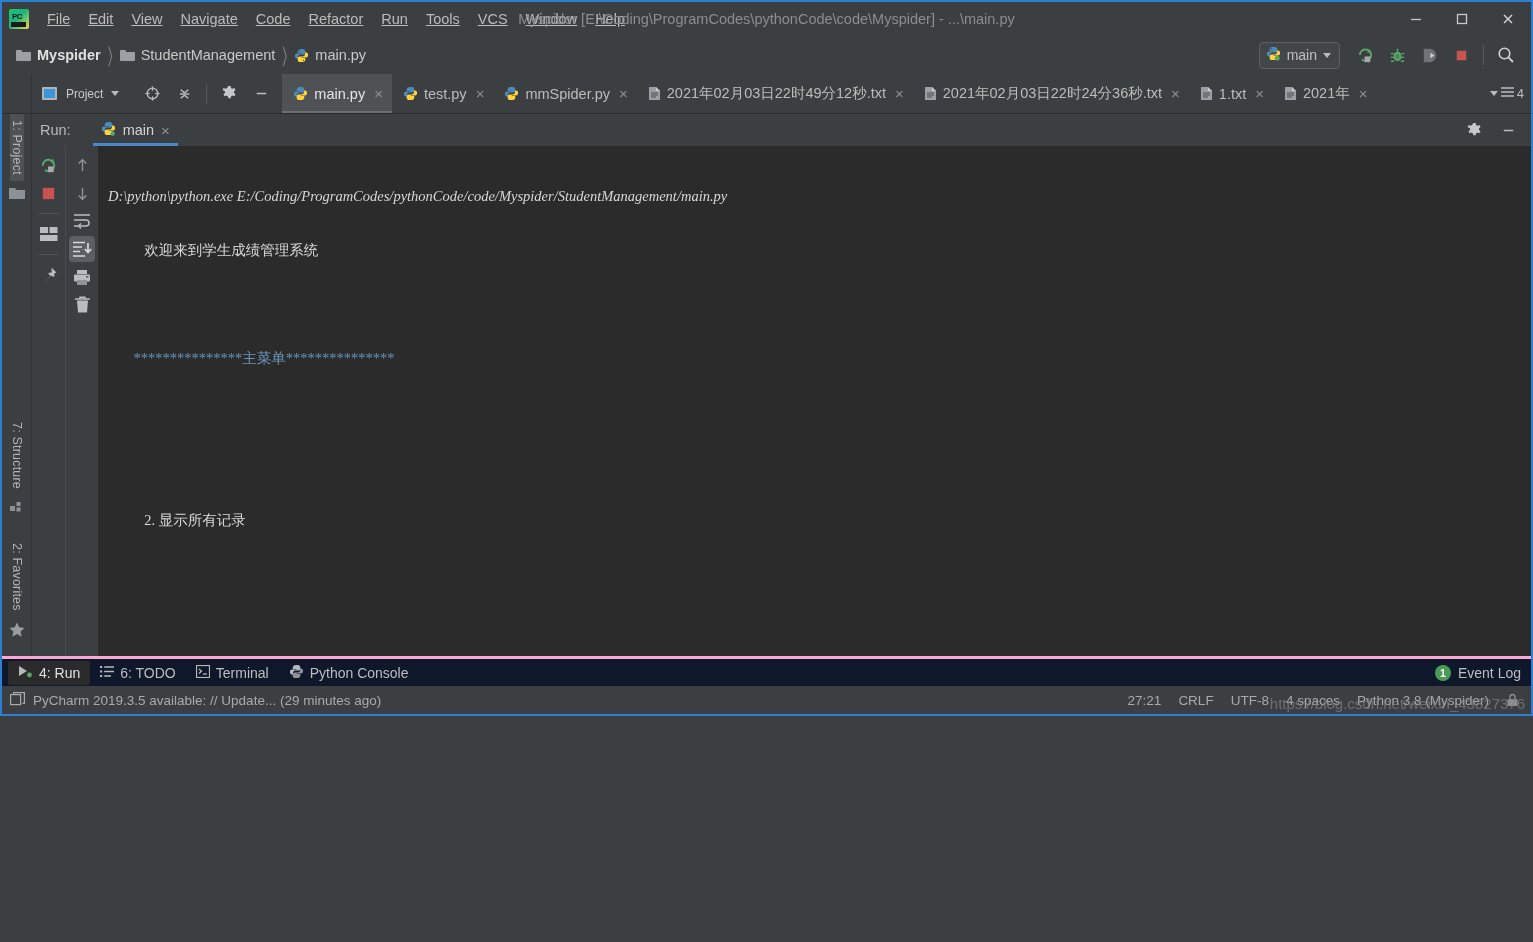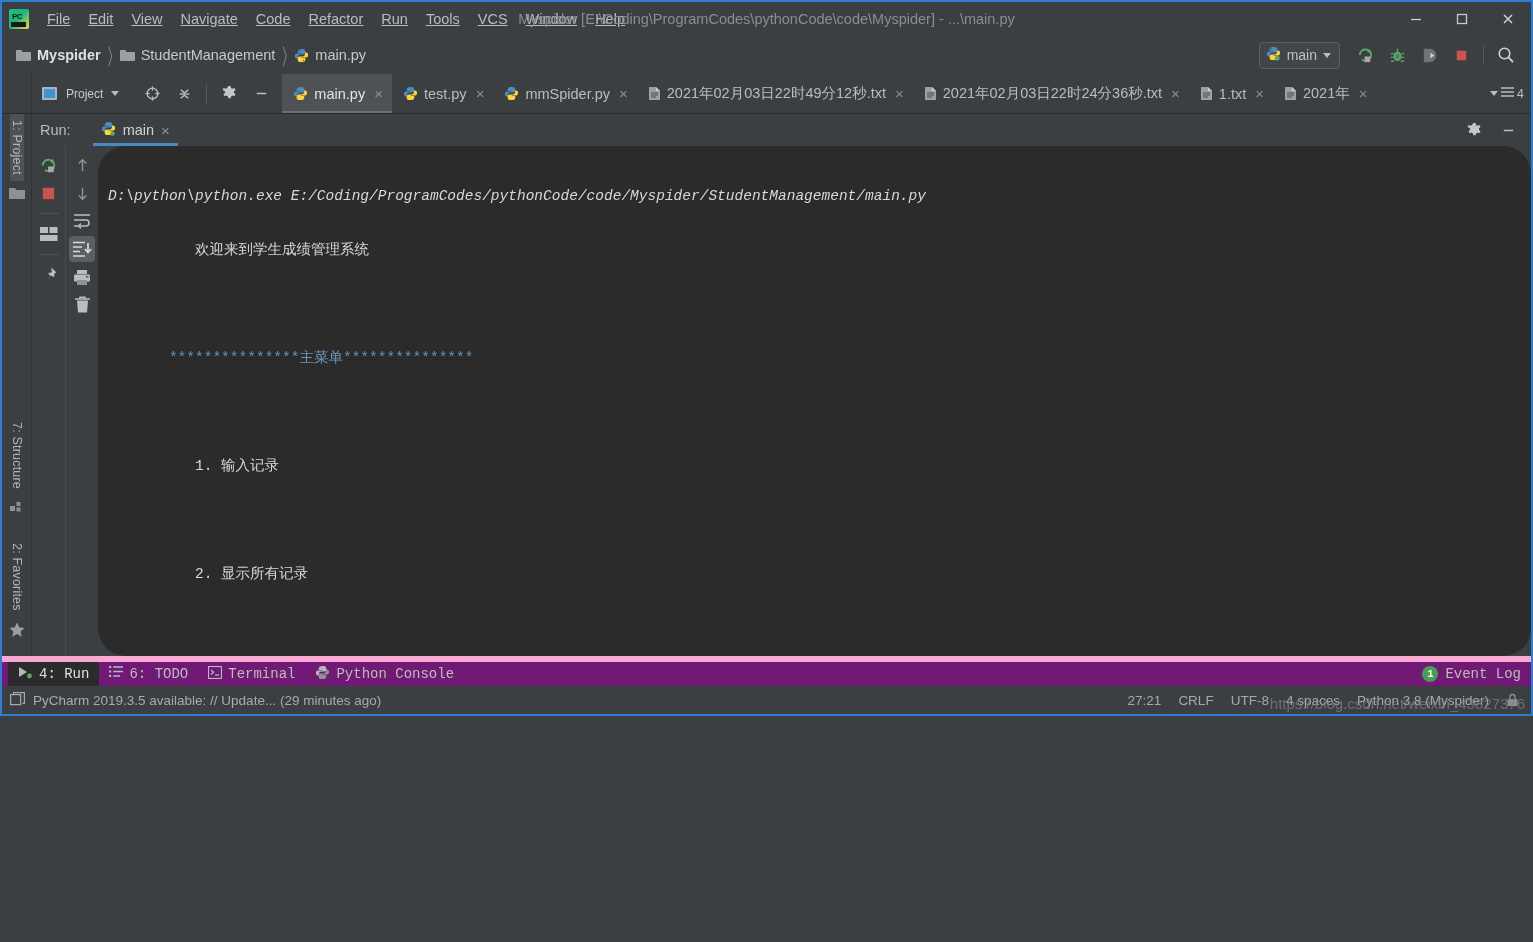--- a/index.html
+++ b/index.html
@@ -208,36 +208,34 @@
     width: 26px; height: 26px; display: flex; align-items: center;
     justify-content: center; border-radius: 4px;
   }
   .ticon.on { background: #5a5f63; }
   .tdiv { width: 20px; height: 1px; background: #4f5255; margin: 5px 0; }
 
   
   .console {
     flex: 1; min-width: 0; background: #2b2b2b;
     padding: 9px 0 0 10px; overflow: hidden;
-    font-family: Liberation Mono, monospace;
+    font-family: Liberation Serif, serif;
     font-size: 14.5px; line-height: 1.0;
     color: #d8d8d8; white-space: pre;
     position: relative;
-    border-radius: 28px;
   }
   .cl { height: 25px; line-height: 25px; }
   .cl.cmd { color: #d8d8d8; font-style: italic; }
   .ast { color: #6897bb; }
 
   
   .btmtabs {
-    height: 30px; flex: 0 0 30px; background: #701a75;
+    height: 30px; flex: 0 0 30px; background: #0f172a;
     display: flex; align-items: center; padding-left: 6px;
-    border-top: 6px solid #f9a8d4;
-    font-family: Liberation Mono, monospace;
+    border-top: 3px solid #f9a8d4;
   }
   .btmtab {
     display: flex; align-items: center; gap: 6px;
     font-size: 14px; color: #bdbdbd; padding: 4px 10px;
     border-radius: 2px; white-space: nowrap;
   }
   .btmtab.sel { background: #2b2b2b; color: #e0e0e0; }
   .btmtabs-right { margin-left: auto; display: flex; align-items: center; padding-right: 10px; gap: 7px; }
   .evt-badge {
     width: 16px; height: 16px; border-radius: 50%;
@@ -611,21 +609,20 @@
               </svg>
           </div>
         </div>
 
         <div class="console">
           <div class="cl cmd">D:\python\python.exe E:/Coding/ProgramCodes/pythonCode/code/Myspider/StudentManagement/main.py</div>
           <div class="cl">          欢迎来到学生成绩管理系统</div>
           <div class="cl"></div>
           <div class="cl ast">       ***************主菜单***************</div>
           <div class="cl"></div>
-          <div class="cl">          1. 输入记录</div>
           <div class="cl"></div>
           <div class="cl">          2. 显示所有记录</div>
           <div class="cl"></div>
           <div class="cl"></div>
           <div class="cl">          4. 按姓名查找记录并显示</div>
           <div class="cl"></div>
           
           
           
           

